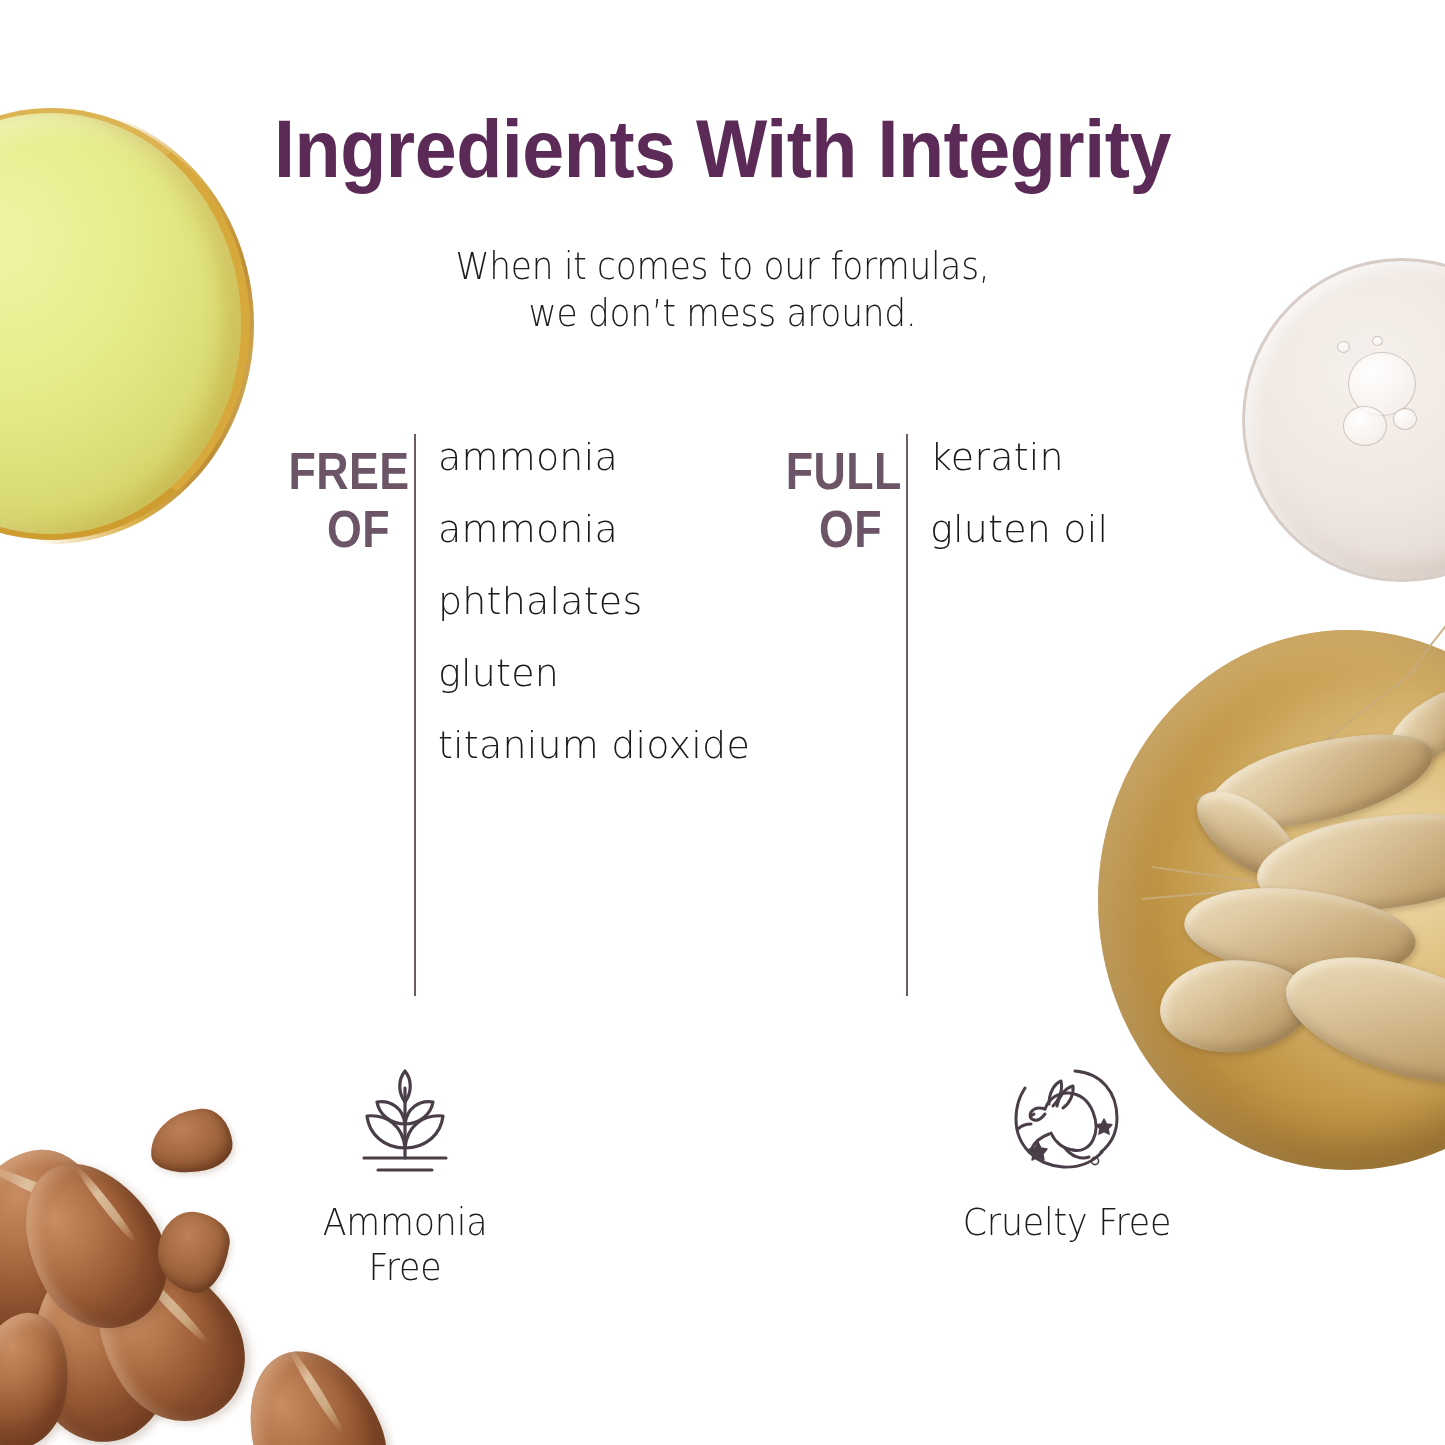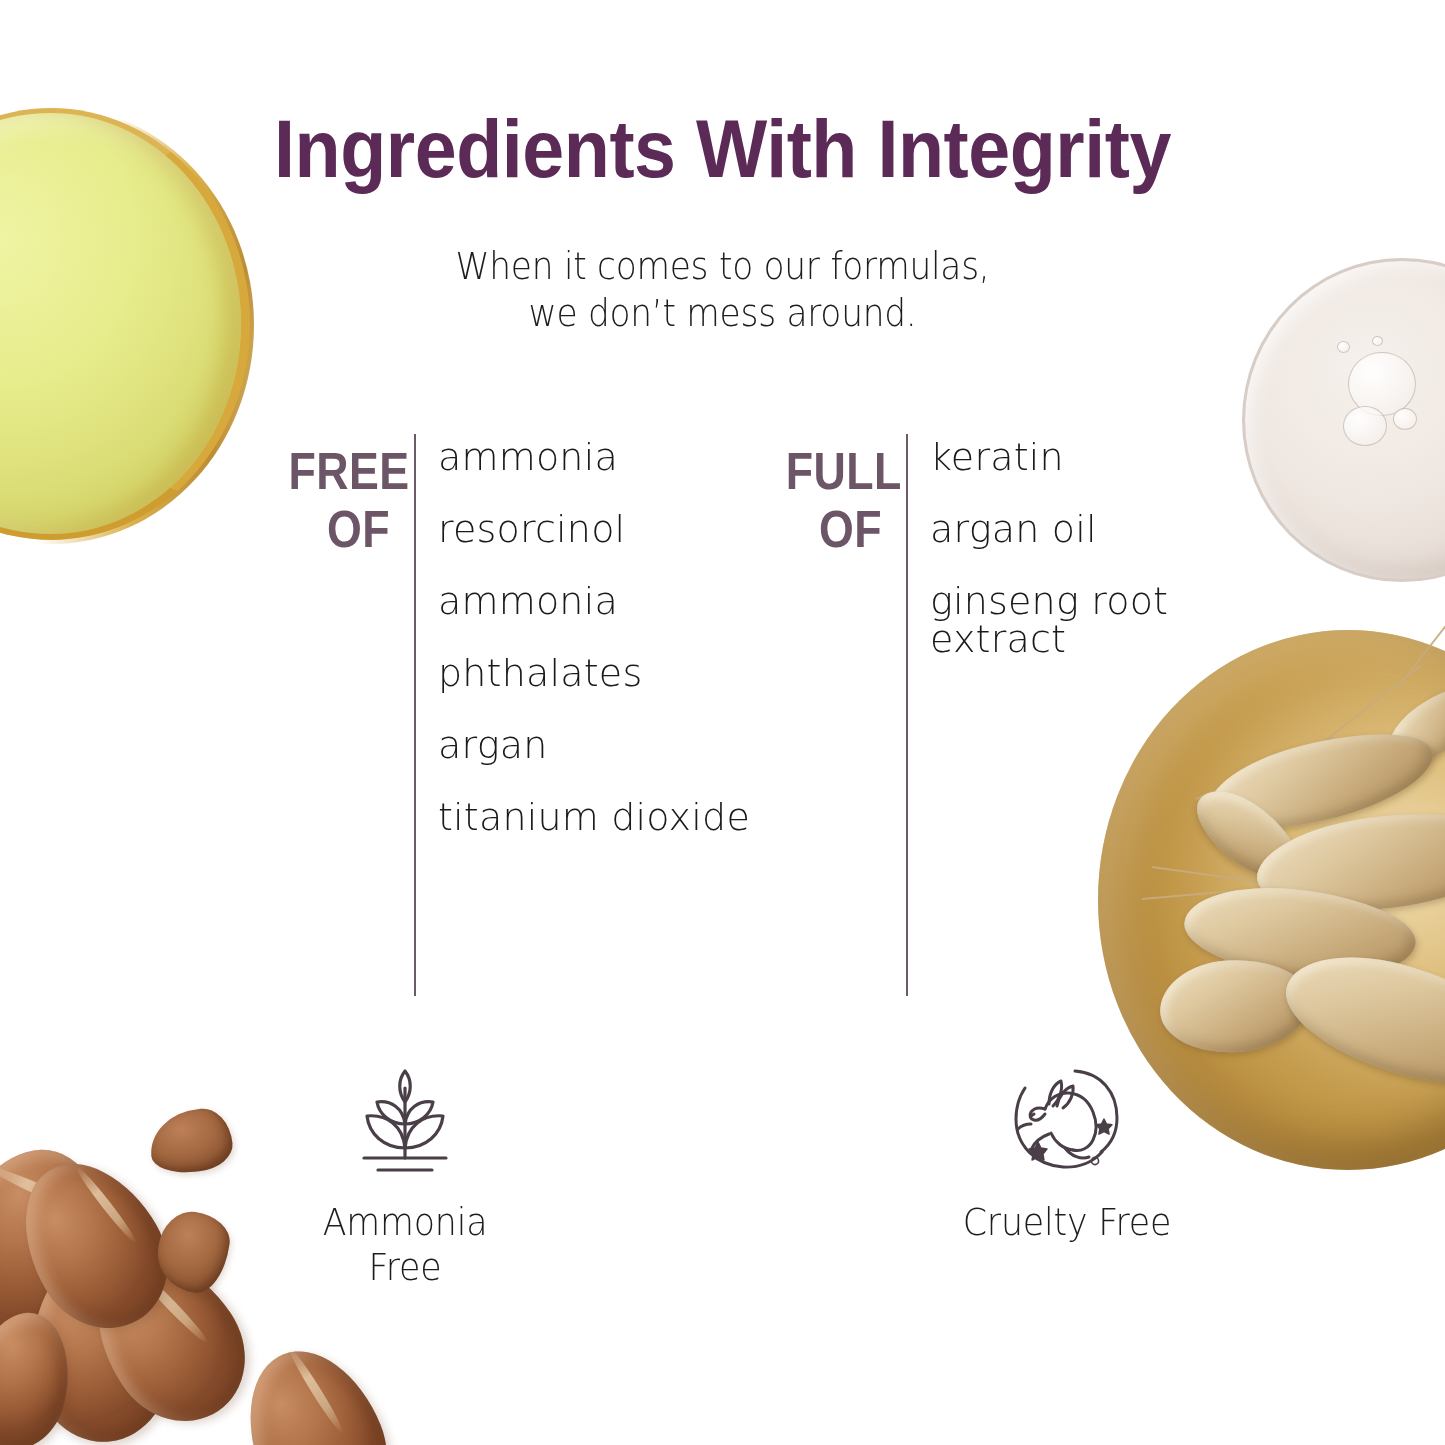--- a/index.html
+++ b/index.html
@@ -285,37 +285,34 @@
   <div id="title">Ingredients With Integrity</div>
   <div id="subtitle">When it comes to our formulas,
 we don’t mess around.</div>
 
   <div class="col" id="col-free">
     <div class="col-label">FREE
 OF</div>
     <div class="rule"></div>
     <div class="items">
       <div class="it">ammonia</div>
-      <div class="it">resorcinol</div>
       <div class="it">ammonia</div>
       <div class="it">phthalates</div>
-      <div class="it">argan</div>
+      <div class="it">gluten</div>
       <div class="it">titanium dioxide</div>
     </div>
   </div>
 
   <div class="col" id="col-full">
     <div class="col-label">FULL
 OF</div>
     <div class="rule"></div>
     <div class="items">
       <div class="it">keratin</div>
-      <div class="it">argan oil</div>
-      <div class="it">ginseng root
-extract</div>
+      <div class="it">gluten oil</div>
     </div>
   </div>
 
   <div id="badges">
 
     <div class="badge">
       <div class="badge-icon">
         <svg width="118" height="116" viewBox="0 0 118 116" fill="none" stroke="#4a3f48" stroke-width="3.2" stroke-linecap="round" stroke-linejoin="round">
           <path d="M59 96 V26"></path>
           <path d="M59 40 C52 30 52 18 59 9 C66 18 66 30 59 40 Z"></path>

